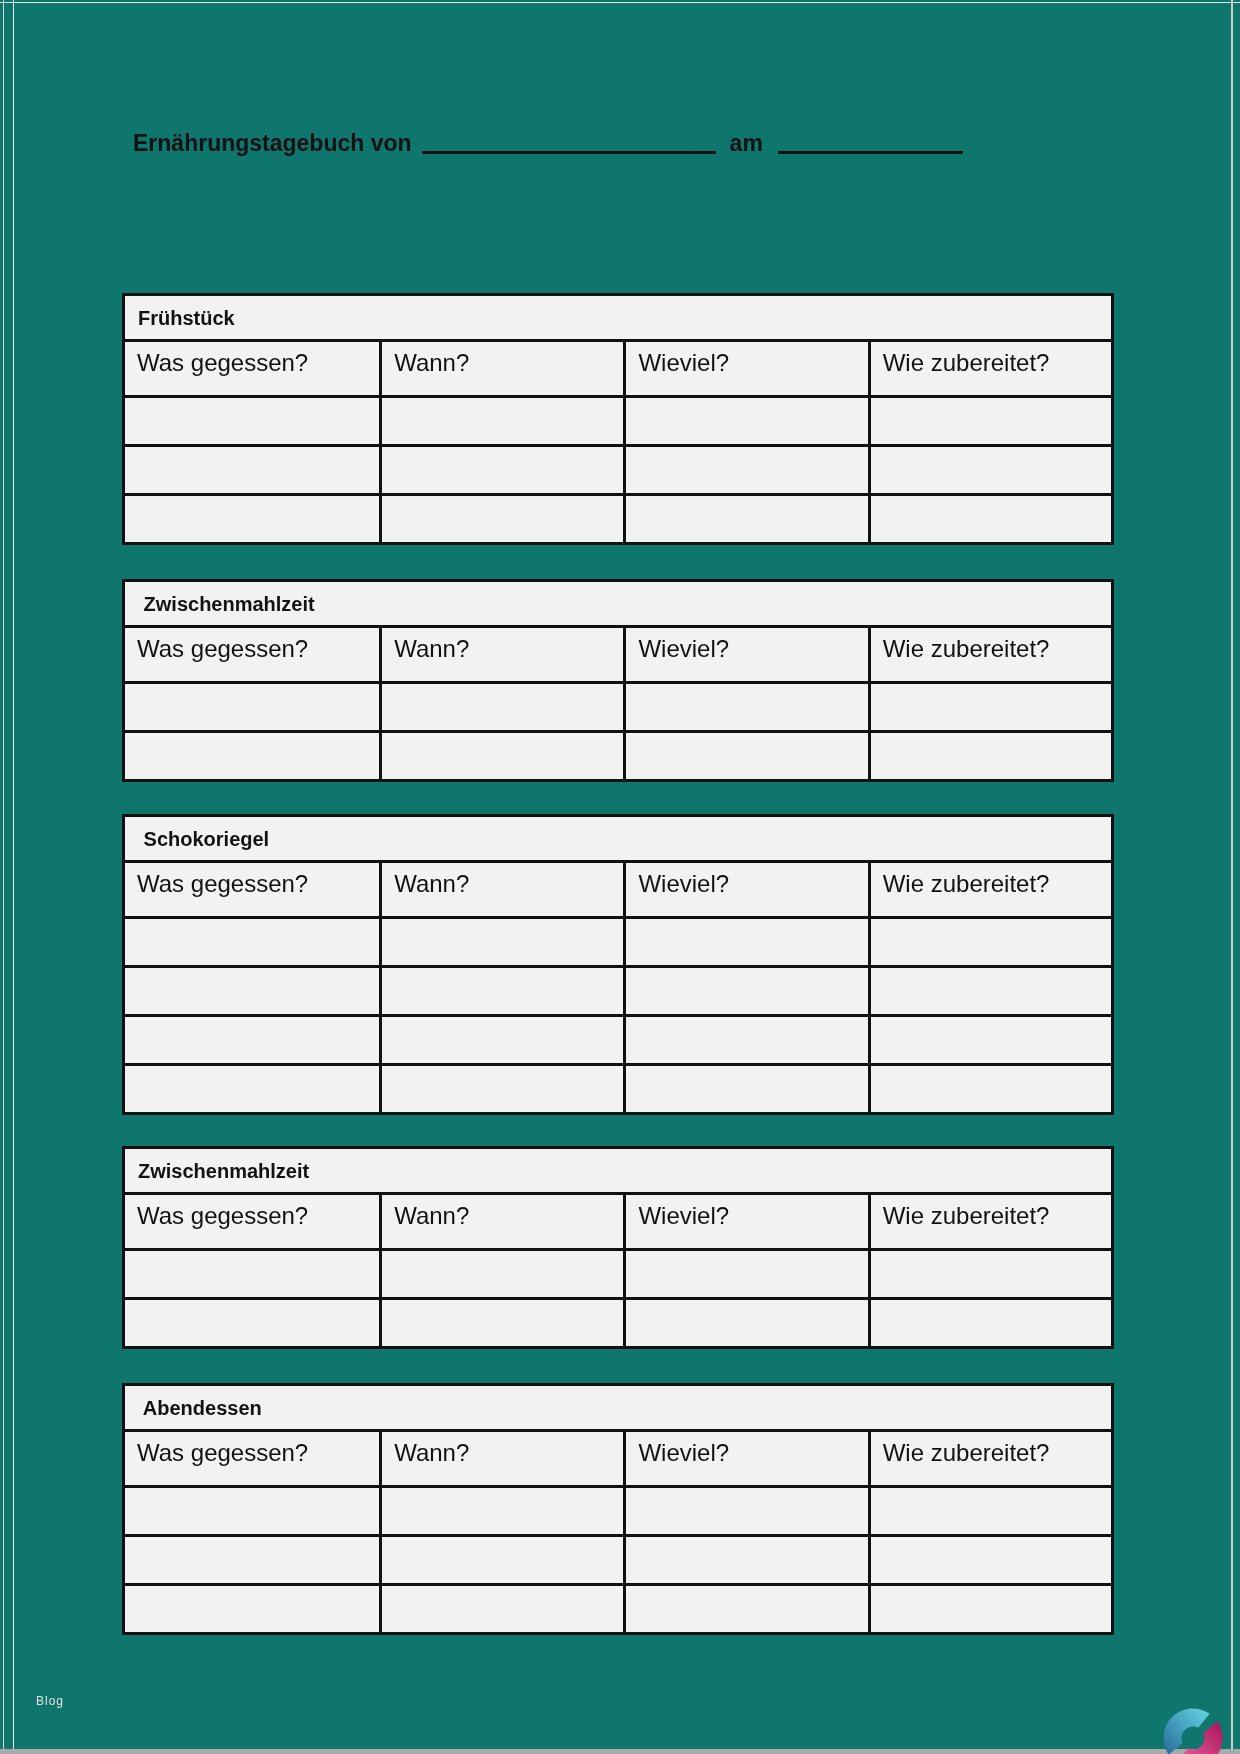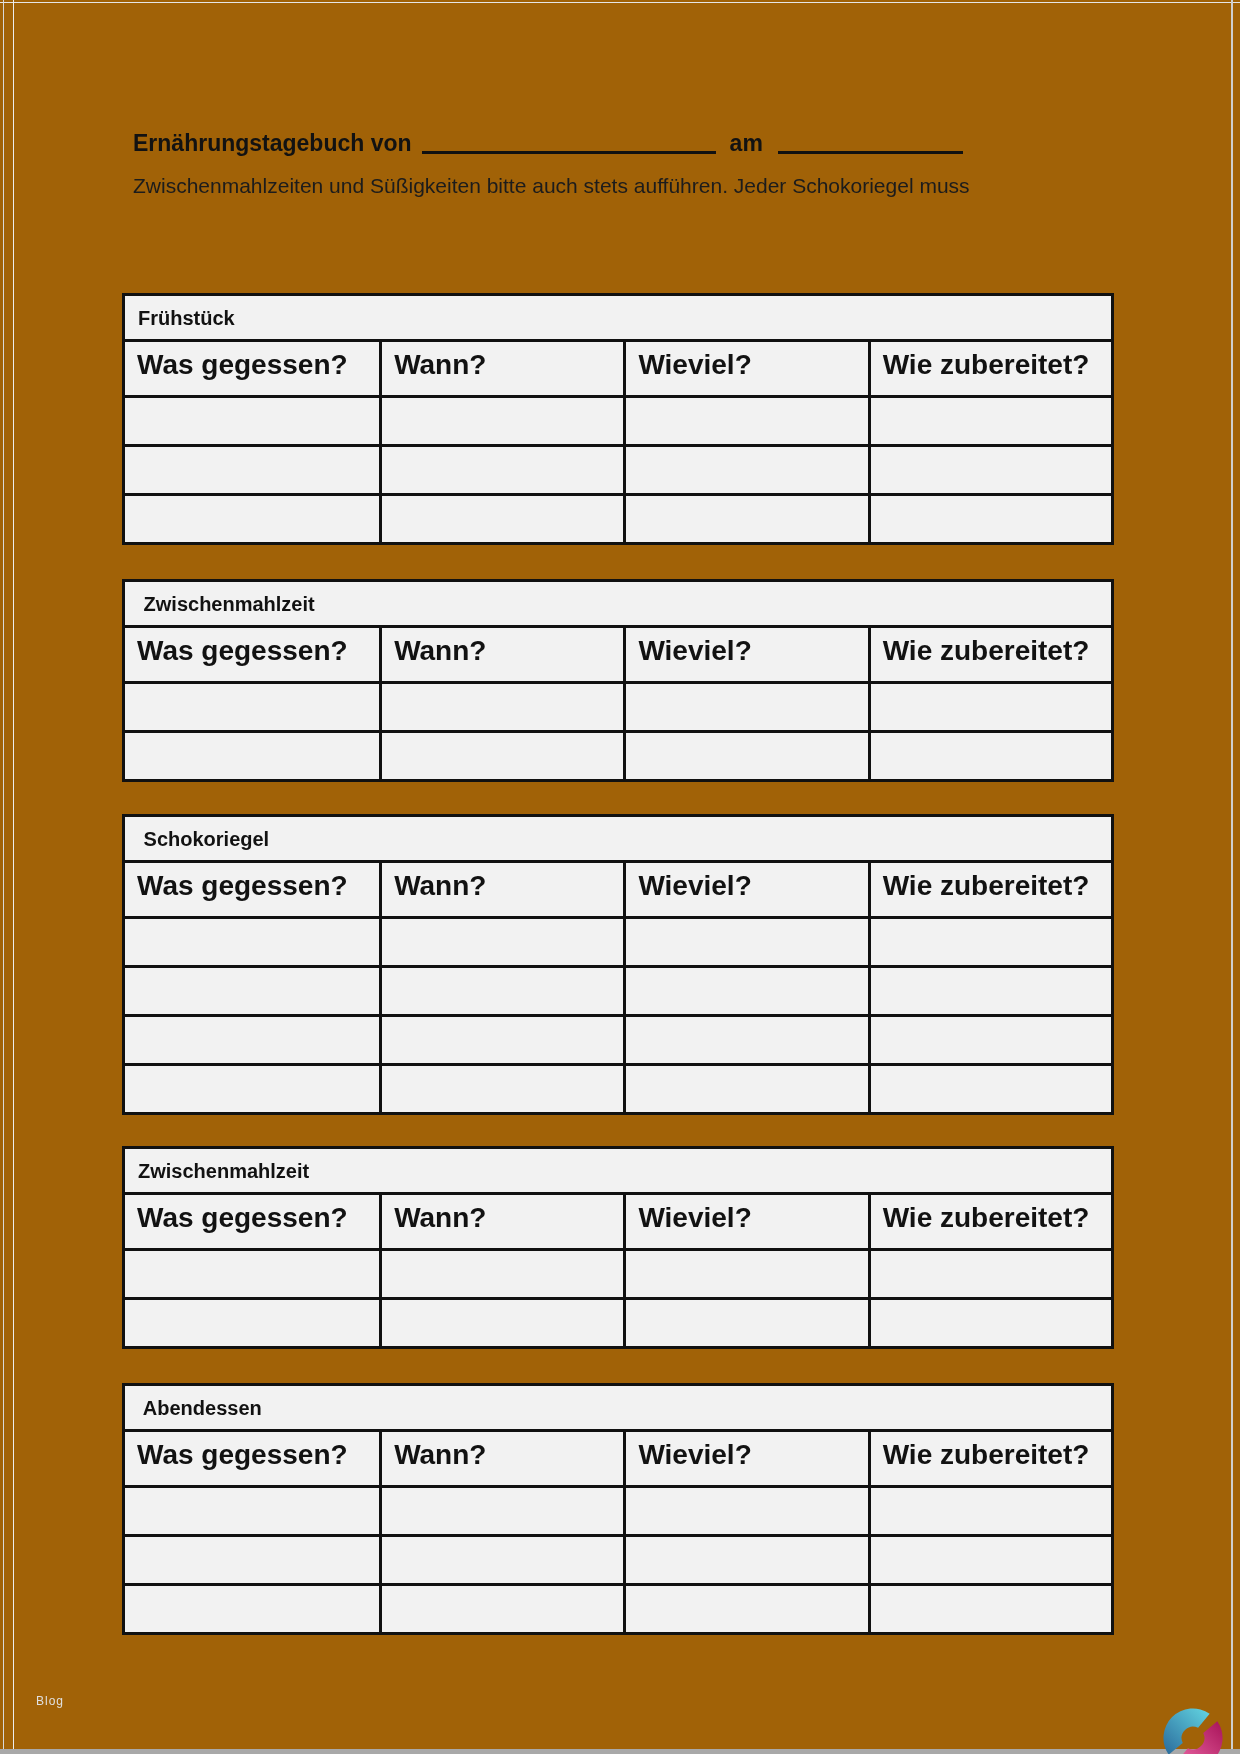--- a/index.html
+++ b/index.html
@@ -1,19 +1,19 @@
 <!DOCTYPE html>
 <html><head>
 <meta charset="utf-8">
 <style>
   html,body{margin:0;padding:0;}
   body{font-family:"Liberation Sans","DejaVu Sans",sans-serif;background:#e9e9e9;}
   .page{
     position:relative;width:1240px;height:1754px;margin:0 auto;
-    background:#a16207;overflow:hidden;color:#121212;
+    background:#0f766e;overflow:hidden;color:#121212;
   }
   
   .edge-left{position:absolute;left:3px;top:0;width:1px;height:100%;background:#d8d8d8;}
   .edge-left2{position:absolute;left:13px;top:0;width:1px;height:100%;background:#ededed;}
   .edge-right{position:absolute;left:1231px;top:0;width:2px;height:100%;background:#cfcfcf;}
   .edge-top{position:absolute;left:0;top:2px;width:100%;height:1px;background:#e6e6e6;}
   .edge-bottom{position:absolute;left:0;bottom:0;width:100%;height:5px;background:#a9a9a9;}
 
   
   .doc-title{
@@ -42,21 +42,21 @@
   .meal-table td{border:3px solid #111;background:#f2f2f2;overflow:hidden;}
   .meal-table col.c1{width:26%;}
   .meal-table col.c2{width:24.7%;}
   .meal-table col.c3{width:24.7%;}
   .meal-table col.c4{width:24.6%;}
   .title-row td{
     height:41px;font-size:20px;font-weight:bold;
     padding:2px 0 0 13px;vertical-align:middle;white-space:pre;
   }
   .header-row td{
-    height:46px;font-size:28px;font-weight:bold;
+    height:46px;font-size:24px;font-weight:normal;
     padding:7px 0 0 12px;vertical-align:top;white-space:nowrap;
   }
   .data-row td{height:44px;}
 
   
   .watermark{
     position:absolute;left:36px;top:1694px;
     font-size:12px;color:#e0e0e0;letter-spacing:1px;
   }
 
@@ -69,21 +69,20 @@
 <div class="page">
   <div class="edge-top"></div>
   <div class="edge-left"></div>
   <div class="edge-left2"></div>
   <div class="edge-right"></div>
   <div class="edge-bottom"></div>
 
   <div class="doc-title"><span>Ernährungstagebuch von</span><span class="fill-line name"></span><span>am</span><span class="fill-line date"></span></div>
 
   <div class="doc-note">
-    <div>Zwischenmahlzeiten und Süßigkeiten bitte auch stets aufführen. Jeder Schokoriegel muss</div>
   </div>
 
   <div>
       <table class="meal-table" style="top: 262px;">
     <colgroup>
           <col class="c1">
           <col class="c2">
           <col class="c3">
           <col class="c4">
         </colgroup>

